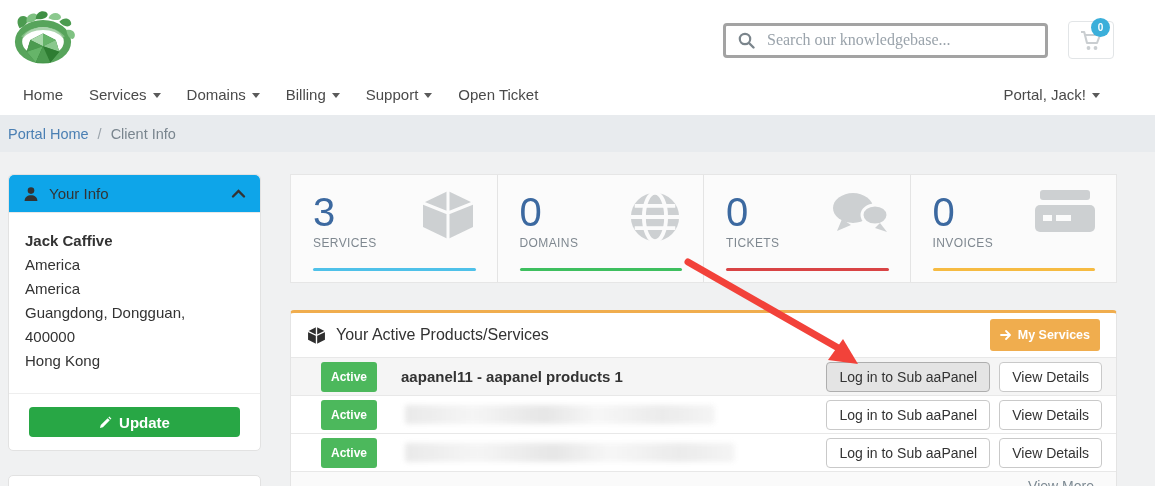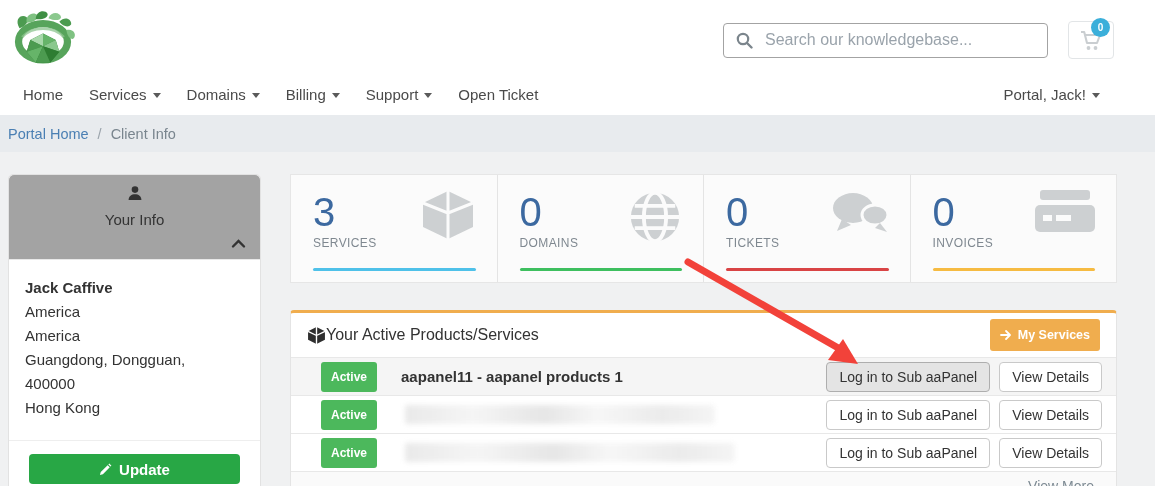--- a/index.html
+++ b/index.html
@@ -4,22 +4,22 @@
 <style>
   * { margin:0; padding:0; box-sizing:border-box; }
   html,body { width:1155px; height:486px; overflow:hidden; }
   body { font-family:"Liberation Sans","DejaVu Sans",sans-serif; background:#f0f1f2; color:#333; }
   .page { position:relative; width:1155px; height:486px; }
 
   
   .topbar { background:#fff; height:80px; display:flex; align-items:center; padding:0 41px 0 8px; }
   .logo { margin-top:2px; cursor:pointer; }
   .topbar-spacer { flex:1; }
-  .search-box { width:325px; height:35px; border:1px solid #a3a3a3; border-radius:4px; background:#fff;
-                display:flex; align-items:center; padding:0 12px; margin-right:20px; }
+  .search-box { width:325px; height:35px; border:3px solid #a3a3a3; border-radius:4px; background:#fff;
+                display:flex; align-items:center; padding:0 12px; margin-right:20px;font-family:Liberation Serif, serif; }
   .search-box input { border:none; outline:none; flex:1; font-size:16px; color:#555; margin-left:12px;
                       font-family:inherit; background:transparent; }
   .search-box input::placeholder { color:#9aa3ab; }
   .cart-btn { position:relative; width:46px; height:38px; border:1px solid #e2e5e7; border-radius:4px;
               background:#fff; display:flex; align-items:center; justify-content:center; cursor:pointer; }
   .cart-badge { position:absolute; top:-4px; right:3px; width:19px; height:19px; border-radius:50%;
                 color:#fff; font-size:10px; font-weight:bold; display:flex; align-items:center; justify-content:center; }
 
   
   .mainnav { background:#fff; height:35px; display:flex; align-items:center; padding:0 55px 6px 23px; gap:26px;
@@ -36,22 +36,22 @@
   .crumb-sep { color:#9aa3ab; margin:0 9px; }
   .crumb-current { color:#79858e; }
 
   
   .content { display:flex; gap:29px; padding:22px 38px 0 8px; align-items:flex-start; }
   .sidebar { flex:0 0 253px; }
   .main-col { flex:1; min-width:0; }
 
   
   .panel { background:#fff; border:1px solid #e2e2e2; border-radius:5px; }
-  .yi-header { display:flex; align-items:center; gap:10px; padding:10px 14px; background:#a3a3a3;
-               border-bottom:1px solid #e8e8e8; border-radius:5px 5px 0 0; cursor:pointer;flex-direction:column; }
+  .yi-header { display:flex; align-items:center; gap:10px; padding:10px 14px; background:#0ea5e9;
+               border-bottom:1px solid #e8e8e8; border-radius:5px 5px 0 0; cursor:pointer; }
   .yi-title { font-size:15px; color:#333; }
   .yi-chevron { margin-left:auto; display:flex; }
   .yi-body { padding:16px 16px 20px; font-size:15px; line-height:24px; border-bottom:1px solid #eee; }
   .yi-name { font-weight:bold; }
   .yi-footer { padding:13px 20px; }
   .btn-update { width:100%; height:30px; border:none; border-radius:4px; color:#fff; font-size:15px;
                 font-weight:bold; display:flex; align-items:center; justify-content:center; gap:7px;
                 cursor:pointer; font-family:inherit; }
   .panel-stub { margin-top:24px; height:40px; border-radius:5px 5px 0 0; }
 
@@ -61,21 +61,21 @@
   .stat-card:first-child { border-left:none; }
   .stat-value { font-size:40px; line-height:46px; font-weight:400; color:#3c69a0; }
   .stat-label { font-size:12px; color:#7f8890; letter-spacing:.4px; margin-top:1px; }
   .stat-underline { position:absolute; left:22px; right:21px; bottom:11px; height:3px; border-radius:2px; }
   .stat-icon { position:absolute; top:14px; right:20px; }
 
   
   .products-panel { margin-top:27px; background:#fff; border:1px solid #e4e4e4; border-top:3px solid #f0ad4e;
                     border-radius:4px; overflow:hidden; }
   .pp-header { display:flex; align-items:center; padding:9px 16px; height:44px; }
-  .pp-title { font-size:16px; color:#333; }
+  .pp-title { font-size:16px; color:#333; margin-left:10px; }
   .btn-myservices { margin-left:auto; height:24px; border:none; border-radius:3px; color:#fff;
                     font-size:12.5px; font-weight:bold; display:flex; align-items:center; gap:6px;
                     padding:16px 10px; cursor:pointer; font-family:inherit; }
   .pp-row { display:flex; align-items:center; padding:4px 14px; border-top:1px solid #e8e8e8; height:38px; }
   .pp-row.hovered { background:#f5f5f5; }
   .badge-active { color:#fff; font-size:12px; font-weight:bold; padding:8px 10px; border-radius:3px;
                   margin:0 24px 0 16px; }
   .row-name { font-size:15px; font-weight:bold; color:#333; }
   .redact-blur { width:310px; height:19px; border-radius:2px; margin-left:4px;
                  background:linear-gradient(90deg,#e6e6e6 0%,#f4f4f4 22%,#e2e2e2 45%,#f6f6f6 62%,#e8e8e8 83%,#f3f3f3 100%);

